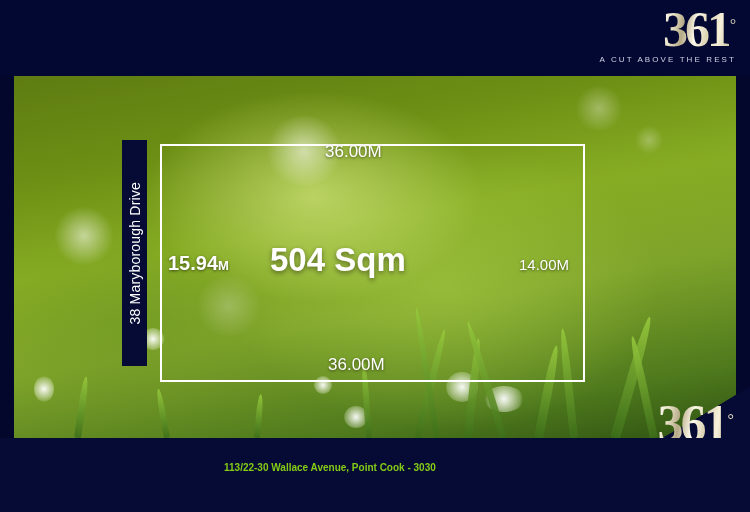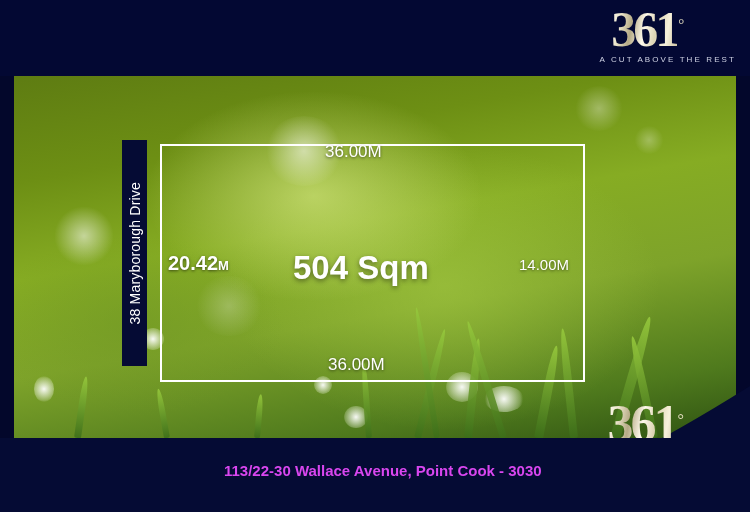--- a/index.html
+++ b/index.html
@@ -7,21 +7,21 @@
     width:750px;height:512px;overflow:hidden;
     background:#03072b;
     font-family:"Liberation Sans", sans-serif;
   }
   #card{position:relative;width:750px;height:512px;background:#03072b;overflow:hidden;}
 
   
   #header{position:absolute;left:0;top:0;width:750px;height:76px;background:#030833;}
 
   
-  .logo{position:absolute;text-align:center;user-select:none;}
+  .logo{position:absolute;text-align:right;user-select:none;}
   .logo .mark{
     font-family:"Liberation Serif", serif;
     font-weight:700;
     letter-spacing:-3px;
     line-height:1;
     background:linear-gradient(100deg,#fffdf2 0%,#e9e2c6 18%,#b9ae8a 33%,#fffaec 48%,#d8cfae 64%,#8e8straight 65%,#f5efd9 80%,#cdc3a0 100%);
     background:linear-gradient(100deg,#fffdf2 0%,#ece5cb 16%,#b5aa86 32%,#fffaec 50%,#ddd4b4 66%,#f7f1db 82%,#c9bf9c 100%);
     -webkit-background-clip:text;background-clip:text;
     color:transparent;
     -webkit-text-fill-color:transparent;
@@ -91,21 +91,21 @@
 
   
   #swoosh{position:absolute;right:0;bottom:0;width:300px;height:140px;overflow:hidden;pointer-events:none;}
   #swoosh svg{display:block;}
 
   
   #footer{position:absolute;left:0;top:438px;width:750px;height:74px;background:#050b34;}
   #agent{position:absolute;left:31px;top:452px;color:#eef0f8;}
   #agent .name{font-size:20px;letter-spacing:.5px;line-height:1.18;}
   #agent .phone{font-size:20px;letter-spacing:.5px;line-height:1.18;}
-  #address{position:absolute;left:224px;top:462px;color:#d946ef;font-size:15px;font-weight:600;white-space:nowrap;}
+  #address{position:absolute;left:224px;top:462px;color:#84cc16;font-size:10px;font-weight:600;white-space:nowrap;}
 </style>
 </head>
 <body>
 
 <div id="card">
 
   <div id="header"></div>
 
   <div class="logo" id="logo-top">
     <div>
@@ -139,23 +139,23 @@
     <div class="blade" style="left:636px;top:258px;width:8px;height:104px;transform:rotate(-12deg);"></div>
     <div class="blade" style="left:352px;top:286px;width:6px;height:76px;transform:rotate(-4deg);"></div>
     <div class="blade" style="left:60px;top:300px;width:7px;height:62px;transform:rotate(8deg);"></div>
     <div class="blade" style="left:150px;top:312px;width:6px;height:50px;transform:rotate(-10deg);"></div>
     <div class="blade" style="left:240px;top:318px;width:6px;height:44px;transform:rotate(5deg);"></div>
 
     <div id="plot" style="left:146px;top:68px;"></div>
 
     <div class="dim" id="dim-top" style="left:311px;top:66px;">36.00M</div>
     <div class="dim" id="dim-bottom" style="left:314px;top:279px;">36.00M</div>
-    <div class="dim" id="dim-left" style="left:154px;top:176px;"><span>20.42</span><span class="u">M</span></div>
+    <div class="dim" id="dim-left" style="left:154px;top:176px;"><span>15.94</span><span class="u">M</span></div>
     <div class="dim" id="dim-right" style="left:505px;top:180px;">14.00M</div>
-    <div id="area" style="left:279px;top:165px;margin-top:8px;">504 Sqm</div>
+    <div id="area" style="left:256px;top:165px;">504 Sqm</div>
 
     <div id="street-bar" style="left:108px;top:64px;">
       <span>38 Maryborough Drive</span>
     </div>
   </div>
 
   <div id="swoosh">
     <svg width="300" height="140" viewBox="0 0 300 140" xmlns="http://www.w3.org/2000/svg">
       <path d="M0,140 C70,140 170,96 300,14 L300,140 Z" fill="#050b34"></path>
     </svg>

